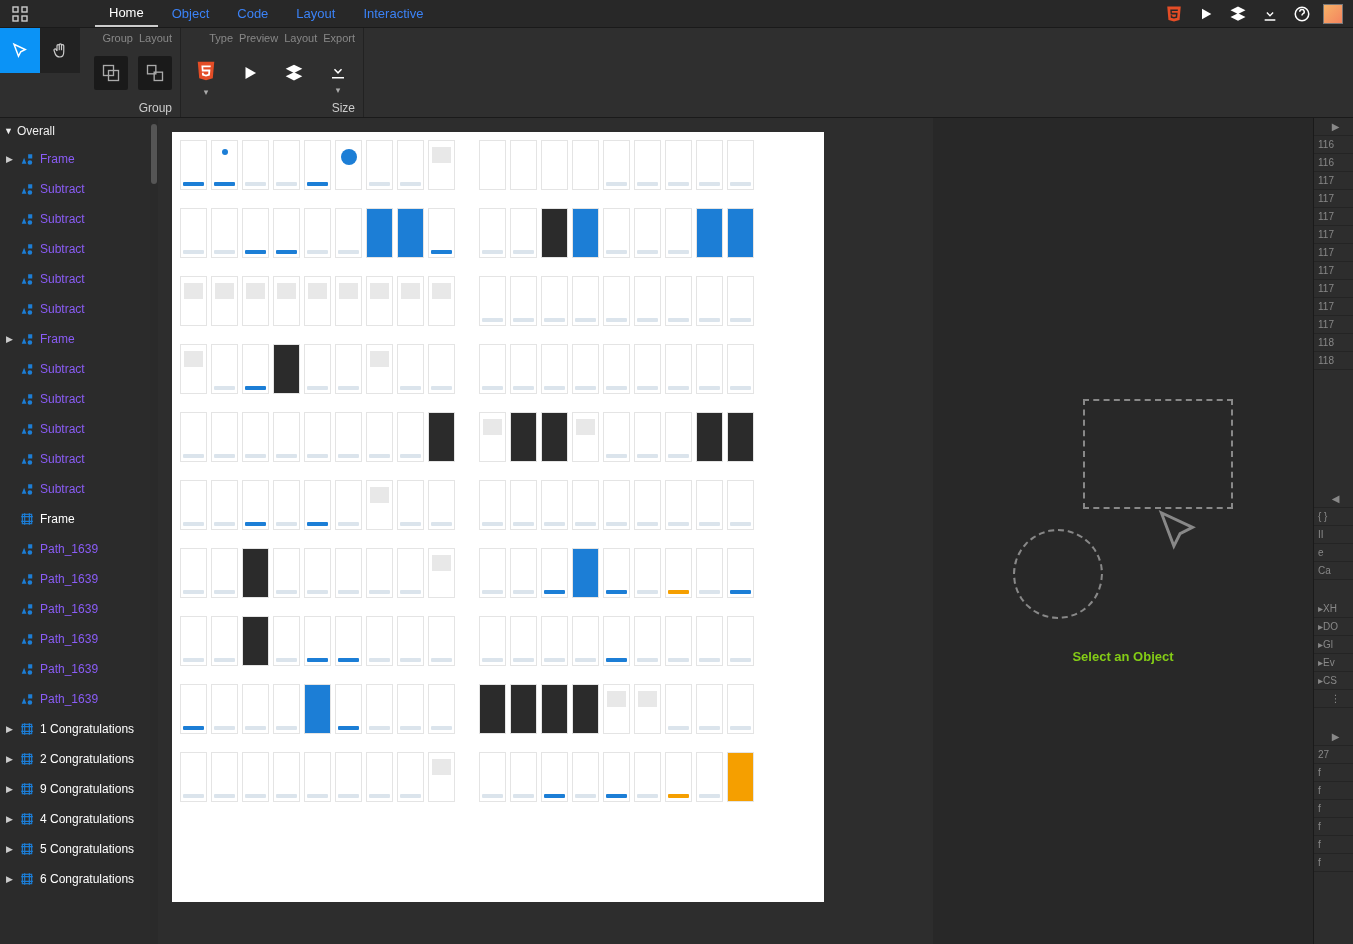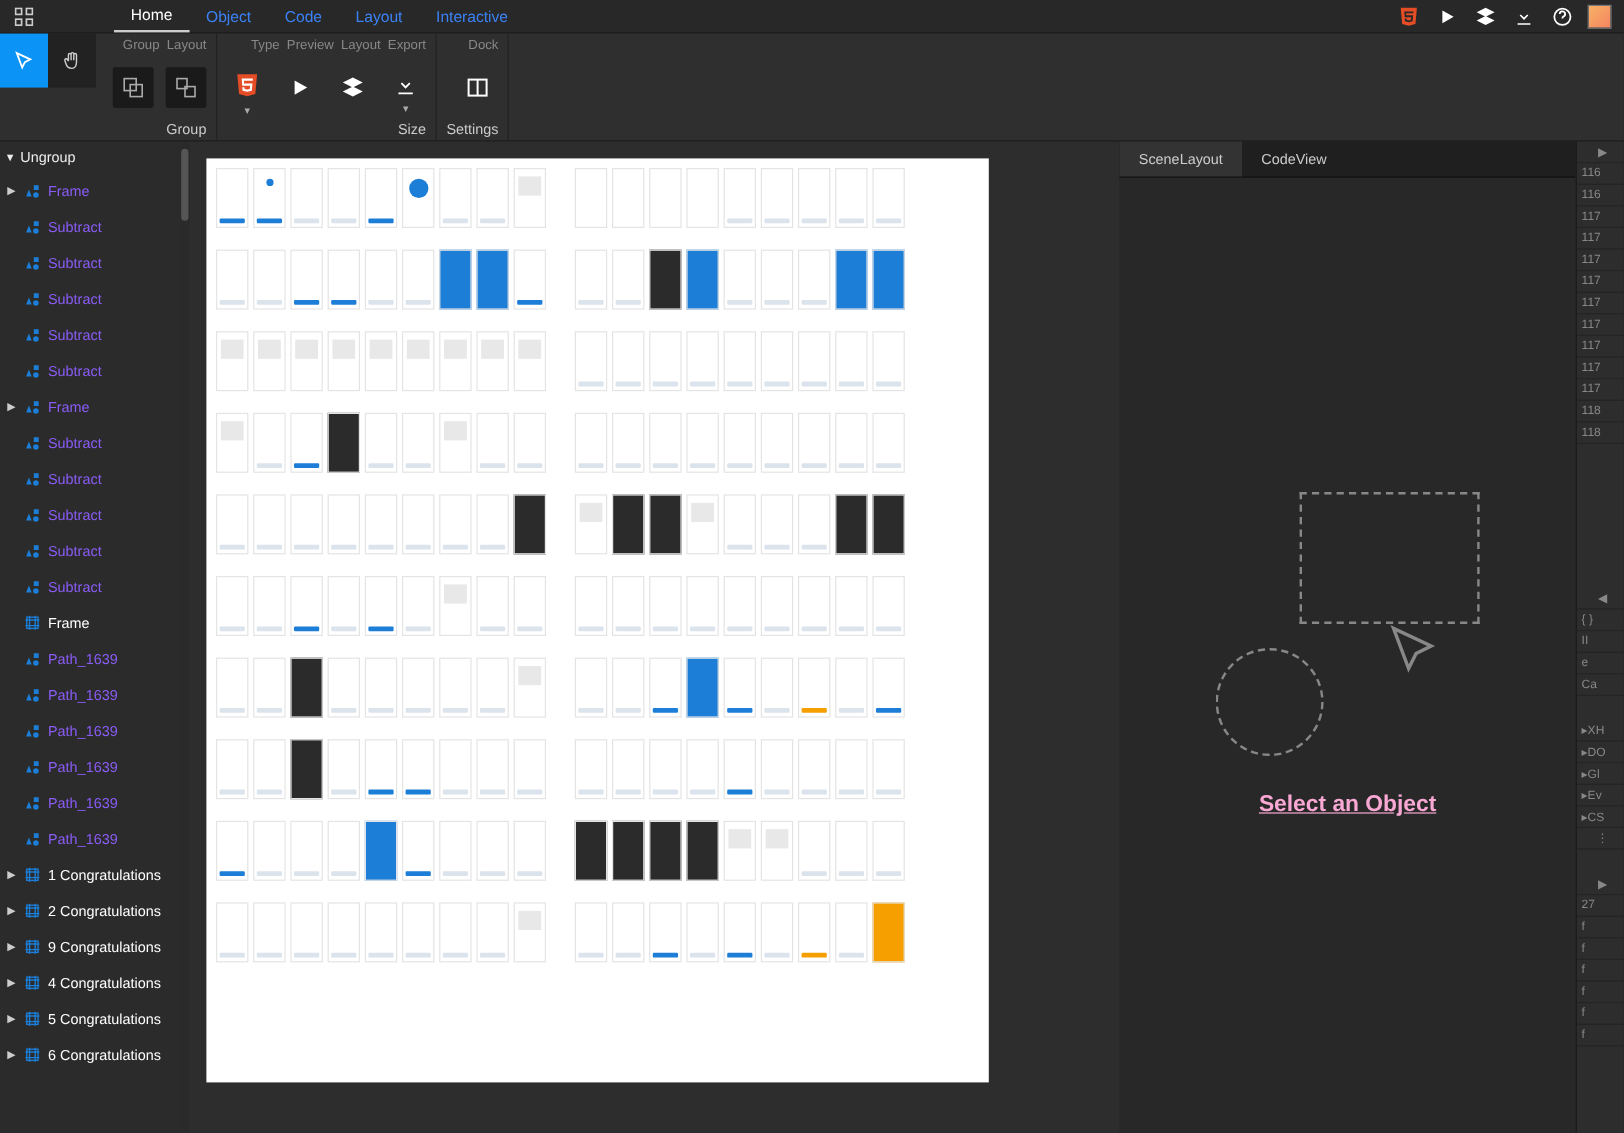--- a/index.html
+++ b/index.html
@@ -47,21 +47,21 @@
 .art.orange .bar{background:#f59f00;}
 .right-panel{width:380px;background:#282828;display:flex;flex-direction:column;}
 .rp-tabs{display:flex;background:#1f1f1f;height:30px;border-bottom:1px solid #111;}
 .rp-tab{padding:0 16px;display:flex;align-items:center;font-size:12px;color:#ccc;cursor:pointer;}
 .rp-tab.active{background:#333;}
 .rp-body{flex:1;display:flex;align-items:center;justify-content:center;flex-direction:column;gap:30px;color:#7a7a7a;}
 .placeholder{position:relative;width:220px;height:220px;}
 .dashed-rect{position:absolute;right:0;top:0;width:150px;height:110px;border:2px dashed #888;}
 .dashed-circle{position:absolute;left:0;bottom:0;width:90px;height:90px;border:2px dashed #888;border-radius:50%;}
 .cursor-svg{position:absolute;right:30px;bottom:60px;}
-.rp-msg{font-size:19px;font-weight:bold;color:#f9a8d4;text-decoration:underline;}
+.rp-msg{font-size:13px;font-weight:bold;color:#84cc16;}
 .farright{width:40px;background:#2d2d2d;border-left:1px solid #1a1a1a;font-size:10px;color:#888;display:flex;flex-direction:column;}
 .far-item{height:18px;padding-left:4px;display:flex;align-items:center;border-bottom:1px solid #242424;}
 .far-item.icon{justify-content:center;}
 </style>
 </head>
 <body>
 
 <div class="app">
 
   <div class="topbar">
@@ -175,41 +175,27 @@
           </div>
         <div class="rbtn">
           <div class="drop"><svg width="18" height="18" viewBox="0 0 24 24" fill="#fff">
                 <path d="M12 3v10l4-4 1.4 1.4L12 16 6.6 10.4 8 9l4 4V3zM4 20h16v2H4z"></path>
               </svg><span class="chev">▾</span></div>
         </div>
       </div>
       <div class="cap">Size</div>
     </div>
 
-    <div class="rgroup">
-      <div class="lbls">
-          <span>Dock</span>
-        </div>
-      <div class="btns">
-        <div class="rbtn">
-            <svg width="20" height="20" viewBox="0 0 24 24" fill="none" stroke="#fff" stroke-width="2">
-              <rect x="3" y="4" width="18" height="16"></rect>
-              <line x1="12" y1="4" x2="12" y2="20"></line>
-            </svg>
-          </div>
-      </div>
-      <div class="cap">Settings</div>
-    </div>
   </div>
 
   <div class="middle">
     <div class="hierarchy">
       <div class="hdr">
           <span style="font-size:9px">▼</span>
-          <span>Ungroup</span>
+          <span>Overall</span>
         </div>
       <div id="tree">
           <div class="tree-row">
             <span class="tri">▶</span>
             <span class="layer-icon">
               <svg width="14" height="14" viewBox="0 0 24 24">
                 <path fill="#1c7ed6" d="M3 20h8l-4-10zM14 4h7v7h-7zM17 14a4 4 0 1 0 0 8 4 4 0 0 0 0-8z"></path>
               </svg>
             </span>
             <span class="layer-label">Frame</span>
@@ -995,24 +981,20 @@
                   <div class="bar bot" style="background: rgb(219, 228, 236);"></div>
                 </div>
                 <div class="art" style="background: rgb(245, 159, 0);"></div>
               </div>
             </div>
           </div>
       </div>
     </div>
 
     <div class="right-panel">
-      <div class="rp-tabs" id="rp-tabs">
-          <div class="rp-tab active">SceneLayout</div>
-          <div class="rp-tab">CodeView</div>
-        </div>
       <div class="rp-body">
         <div class="placeholder">
           <div class="dashed-rect"></div>
           <div class="dashed-circle"></div>
           <svg class="cursor-svg" width="50" height="55" viewBox="0 0 24 24" fill="none" stroke="#888" stroke-width="1.4">
               <path d="M4 3l6 16 3-6 6-3L4 3z"></path>
             </svg>
         </div>
         <div class="rp-msg">Select an Object</div>
       </div>

